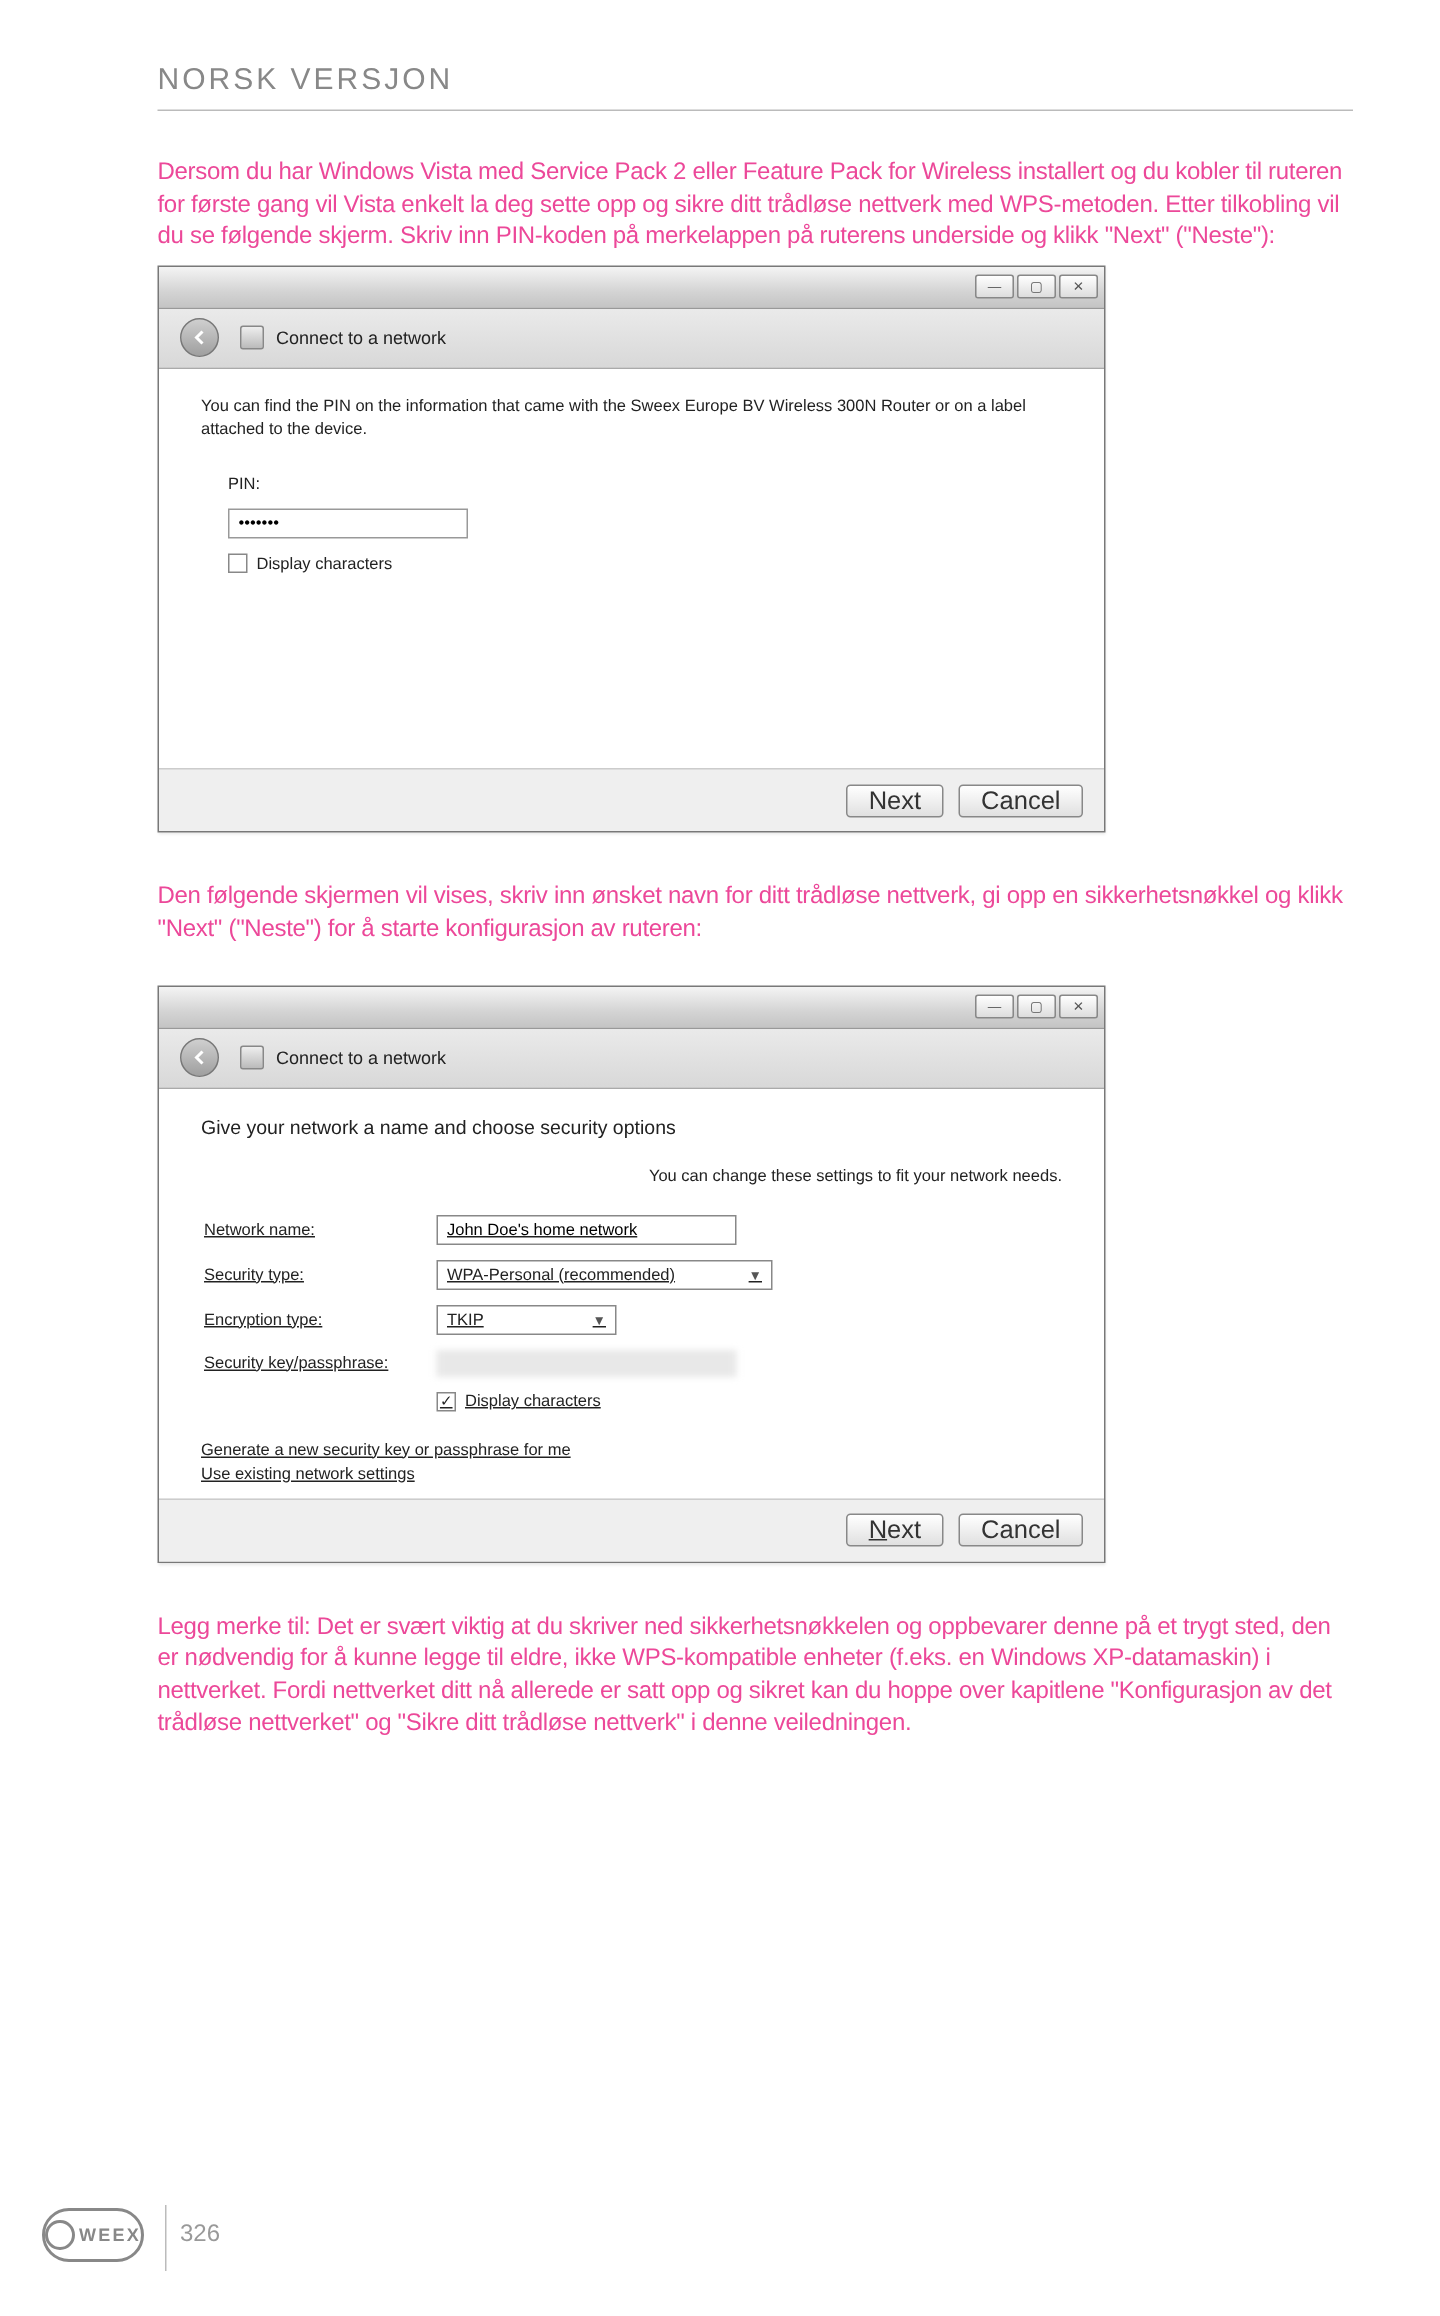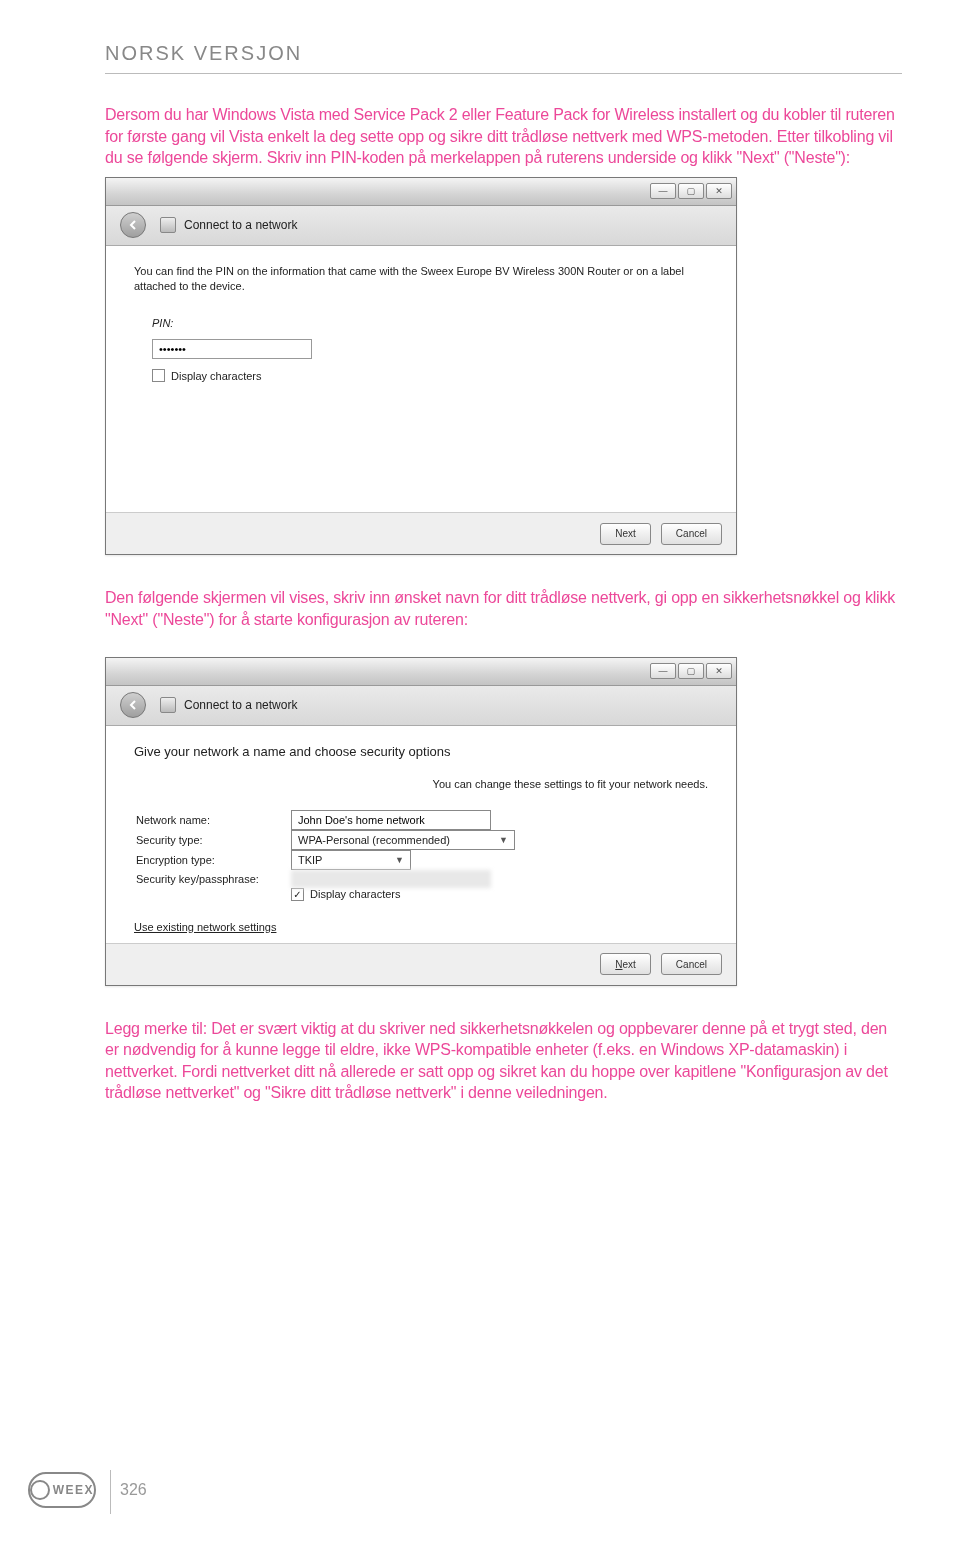--- a/index.html
+++ b/index.html
@@ -112,21 +112,21 @@
     font-size: 13px;
     color: #222;
     margin-bottom: 18px;
   }
   .dlg-para {
     font-size: 11px;
     line-height: 1.35;
     margin-bottom: 24px;
   }
   .form-row { margin-bottom: 10px; display:flex; align-items:center; }
-  .lbl-s { font-size:11px; width:55px; padding-left:18px;font-style:italic; }
+  .lbl-s { font-size:11px; width:55px; padding-left:18px; }
   .pin-input {
     width: 160px;
     height: 20px;
     border: 1px solid #999;
     padding: 0 6px;
     font-size: 11px;
     background:#fff;
   }
   .chk-row { display:flex; align-items:center; gap:6px; padding-left:18px; font-size:11px; margin-bottom:10px;}
   .chk { width:13px; height:13px; border:1px solid #888; background:#fff;}
@@ -139,30 +139,30 @@
     border-top: 1px solid #ccc;
     display:flex;
     justify-content: flex-end;
     align-items:center;
     gap:10px;
     padding-right:14px;
   }
   .btn {
     height:22px;
     padding: 0 14px;
-    font-size:10px;
+    font-size:17px;
     border:1px solid #888;
     border-radius:3px;
     background: linear-gradient(#fff,#e0e0e0);
     display:flex;
     align-items:center;
     justify-content:center;
   }
   
-  .form-grid { display:grid; grid-template-columns: 155px 1fr; row-gap:0; align-items:center; margin-bottom:10px; padding-left:2px;}
+  .form-grid { display:grid; grid-template-columns: 155px 1fr; row-gap:10px; align-items:center; margin-bottom:10px; padding-left:2px;text-decoration:underline;}
   .fg-label { font-size:11px; }
   .txt-input {
     width: 200px;
     height: 20px;
     border: 1px solid #888;
     padding: 0 6px;
     font-size: 11px;
   }
   .select {
     width: 224px;
@@ -309,20 +309,21 @@
         <div class="fg-label">Security key/passphrase:</div>
         <div class="blur-val"></div>
 
         <div></div>
         <div class="chk-row" style="padding-left:0;">
           <div class="chk checked"></div>
           <span>Display characters</span>
         </div>
       </div>
 
+      <span class="link2">Generate a new security key or passphrase for me</span>
       <span class="link2">Use existing network settings</span>
     </div>
     <div class="dialog-footer">
       <div class="btn"><u>N</u>ext</div>
       <div class="btn">Cancel</div>
     </div>
   </div>
 
   <p class="body-para">Legg merke til: Det er svært viktig at du skriver ned sikkerhetsnøkkelen og oppbevarer denne på et trygt sted, den er nødvendig for å kunne legge til eldre, ikke WPS-kompatible enheter (f.eks. en Windows XP-datamaskin) i nettverket. Fordi nettverket ditt nå allerede er satt opp og sikret kan du hoppe over kapitlene "Konfigurasjon av det trådløse nettverket" og "Sikre ditt trådløse nettverk" i denne veiledningen.</p>
 </div>

